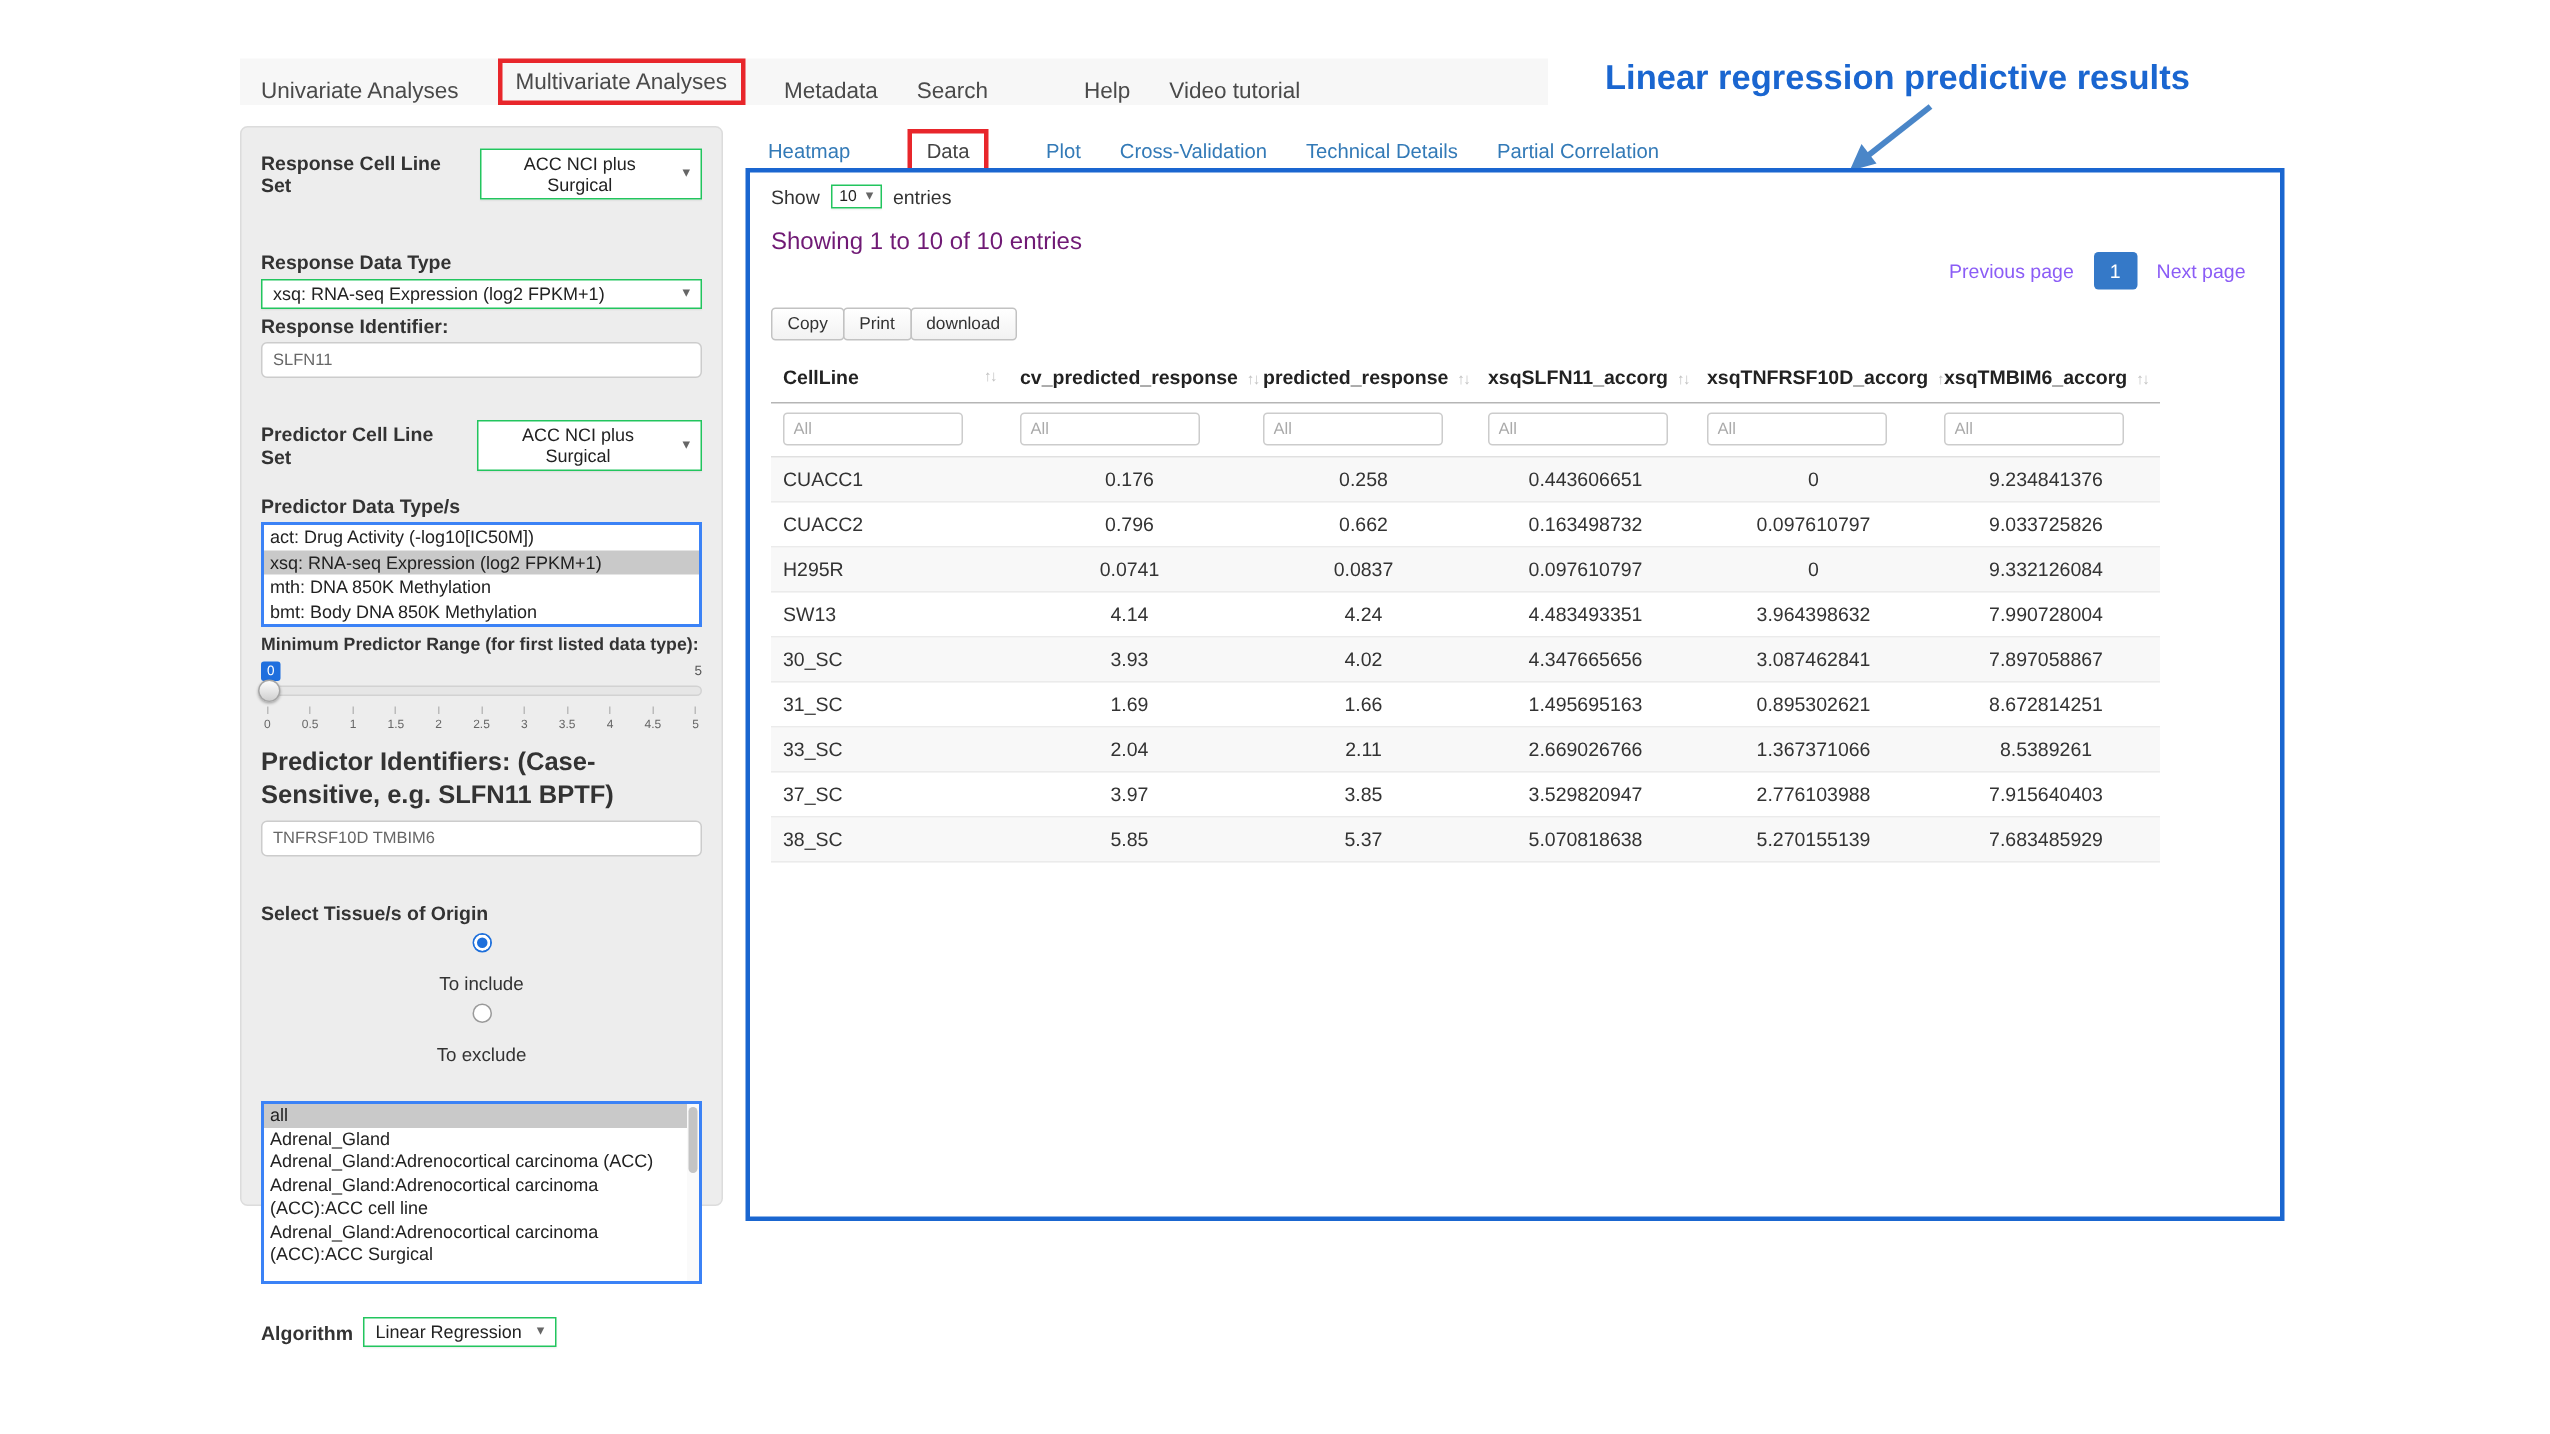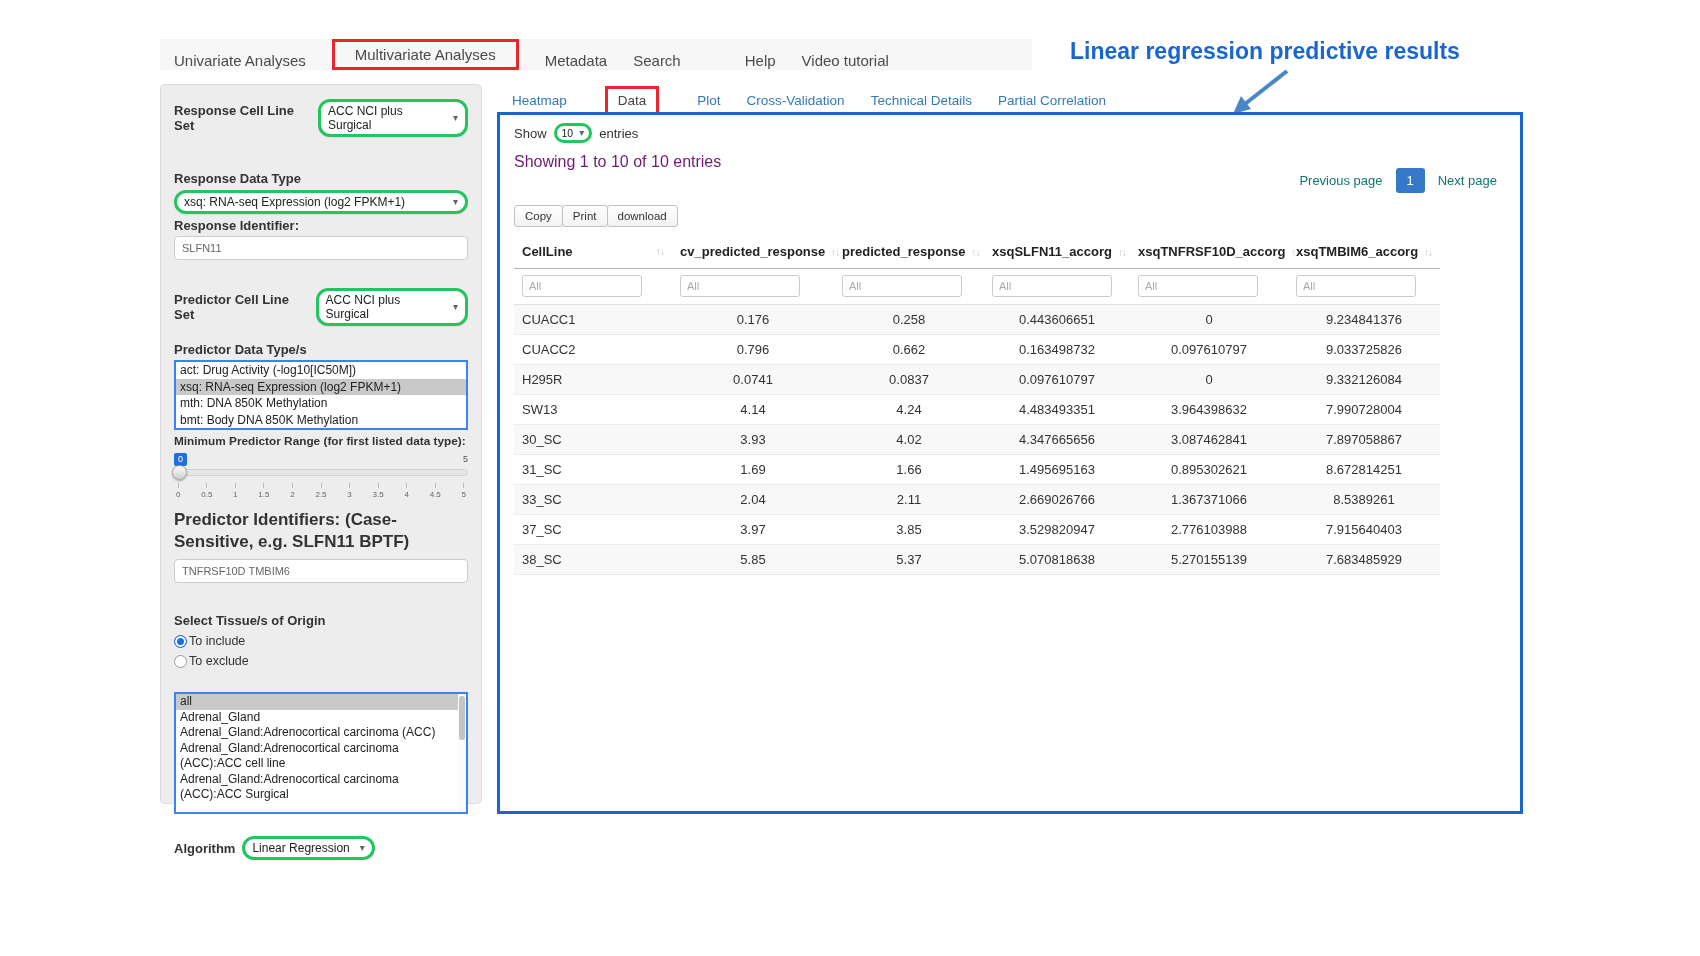--- a/index.html
+++ b/index.html
@@ -4,40 +4,40 @@
 <style>
   * { margin:0; padding:0; box-sizing:border-box; }
   body { font-family:"Liberation Sans", sans-serif; background:#fff; }
   .page { position:relative; width:1700px; height:956px; background:#fff; overflow:hidden; }
 
   
   .topnav { position:absolute; left:160px; top:39px; width:872px; height:31px;
             background:#f7f7f7; display:flex; align-items:center; gap:26px;
             padding-left:14px; font-size:15px; color:#4a4a4a; }
   .nav-item { cursor:pointer; white-space:nowrap;margin-top:12px; }
-  .nav-item.boxed { border:3px solid #e8262b; padding:4px 20px; margin:-4px 0; }
+  .nav-item.boxed { border:3px solid #e8262b; padding:4px 9px; margin:-4px 0; }
   .topnav [data-name="nav-item-help"] { margin-left:38px; }
 
   
   .headline { position:absolute; left:1070px; top:38px; font-size:23px; font-weight:bold;
               color:#1a66d0; white-space:nowrap; }
   .arrow-svg { position:absolute; left:1225px; top:66px; }
 
   
   .sidebar { position:absolute; left:160px; top:84px; width:322px; height:720px;
              background:#ededed; border:1px solid #dcdcdc; border-radius:5px;
              padding:14px 13px; font-size:13px; color:#333; }
   .lbl { font-weight:bold; font-size:13px; color:#333; }
   .lbl.nowrap { font-size:11.8px; white-space:nowrap; }
   .lbl.mid { font-size:17px; line-height:1.3; }
   .inline-row { display:flex; align-items:center; gap:7px; }
 
   .select { display:inline-flex; align-items:center; gap:10px; background:#fff;
-            border:3px solid #22c55e; border-radius:12px; padding:2px 7px;
-            font-size:12px; color:#222; cursor:pointer; box-shadow:0 1px 1px rgba(0,0,0,.06); }
+            border:1px solid #22c55e; border-radius:0; padding:2px 7px;
+            font-size:12px; color:#222; cursor:pointer; box-shadow:0 1px 1px rgba(0,0,0,.06);text-align:center; }
   .select .chev { font-size:10px; color:#666; line-height:1; }
   .select.full { width:100%; justify-content:space-between; }
   .select.small { padding:1px 5px; font-size:10.5px; gap:6px; }
 
   .txt { width:100%; border:1px solid #ccc; border-radius:4px; padding:5px 7px;
          font-size:11px; color:#666; background:#fff; font-family:"Liberation Sans",sans-serif; }
 
   .listbox { background:#fff; border:2px solid #3b82f6; font-size:12px; color:#222;
              position:relative; overflow:hidden; }
   .listbox .opt { line-height:16.5px; padding:0 4px; white-space:nowrap; cursor:pointer; }
@@ -58,42 +58,42 @@
   .fill { position:absolute; left:0; top:16px; width:10px; height:7px; background:#2f7ae0;
           border-radius:4px 0 0 4px; }
   .handle { position:absolute; left:-2px; top:12px; width:15px; height:15px; border-radius:50%;
             background:linear-gradient(#fdfdfd,#d0d0d0); border:1px solid #a5a5a5;
             box-shadow:0 1px 2px rgba(0,0,0,.3); cursor:pointer; }
   .ticks { position:absolute; left:2px; right:2px; top:30px; display:flex; justify-content:space-between; }
   .tick { display:flex; flex-direction:column; align-items:center; gap:2px; }
   .tick-mark { width:1px; height:5px; background:#bbb; }
   .tick-lbl { font-size:8px; color:#666; }
 
-  .radio-row { display:flex; align-items:center; gap:2px; font-size:12.5px; margin-bottom:6px; }
+  .radio-row { display:flex; align-items:center; gap:14px; font-size:12.5px; margin-bottom:6px;flex-direction:column; }
   .radio { width:13px; height:13px; border-radius:50%; border:1px solid #9a9a9a; background:#fff;
            flex:0 0 13px; cursor:pointer; }
   .radio.checked { border-color:#1d6fdb; background:#1d6fdb; box-shadow:inset 0 0 0 2px #fff; }
 
   .g3{margin-bottom:3px}.g4{margin-bottom:4px}.g6{margin-bottom:6px}.g16{margin-bottom:16px}
   .g18{margin-bottom:34px}.g22{margin-bottom:22px}.g24{margin-bottom:24px}
   .g28{margin-bottom:28px}
 
   
   .tabs { position:absolute; left:512px; top:90px; display:flex; align-items:center; gap:26px; }
   .tab { color:#337ab7; font-size:13.5px; cursor:pointer; white-space:nowrap; }
   .tab.active { color:#444; }
   .tab.boxed { border:3px solid #e8262b; padding:4px 10px; margin:-4px 12px; }
 
   .bluebox { position:absolute; left:497px; top:112px; width:1026px; height:702px;
              border:3px solid #1a66d0; background:#fff; }
   .show-row { position:absolute; left:14px; top:8px; display:flex; align-items:center; gap:7px;
               font-size:13px; color:#333; }
   .dt-info { position:absolute; left:14px; top:38px; font-size:16px; color:#701a75; }
   .pagination { position:absolute; right:14px; top:52px; display:flex; align-items:center; gap:4px; }
-  .page-btn { color:#0f766e; font-size:13px; padding:6px 9px; cursor:pointer; white-space:nowrap; }
+  .page-btn { color:#8b5cf6; font-size:13px; padding:6px 9px; cursor:pointer; white-space:nowrap; }
   .page-num { background:#3579c8; color:#fff; font-size:13px; padding:5px 11px; border-radius:3px;
               cursor:pointer; }
   .dt-buttons { position:absolute; left:14px; top:90px; display:flex; }
   .dt-btn { font-size:11.5px; padding:4px 10px; border:1px solid #c2c2c2; color:#333;
             background:linear-gradient(#ffffff,#f2f2f2); border-radius:3px; margin-right:-1px;
             cursor:pointer; font-family:"Liberation Sans",sans-serif; }
 
   .dtable { position:absolute; left:14px; top:120px; width:926px; border-collapse:collapse;
             table-layout:fixed; }
   .dtable th:nth-child(1), .dtable td:nth-child(1) { width:158px; }

